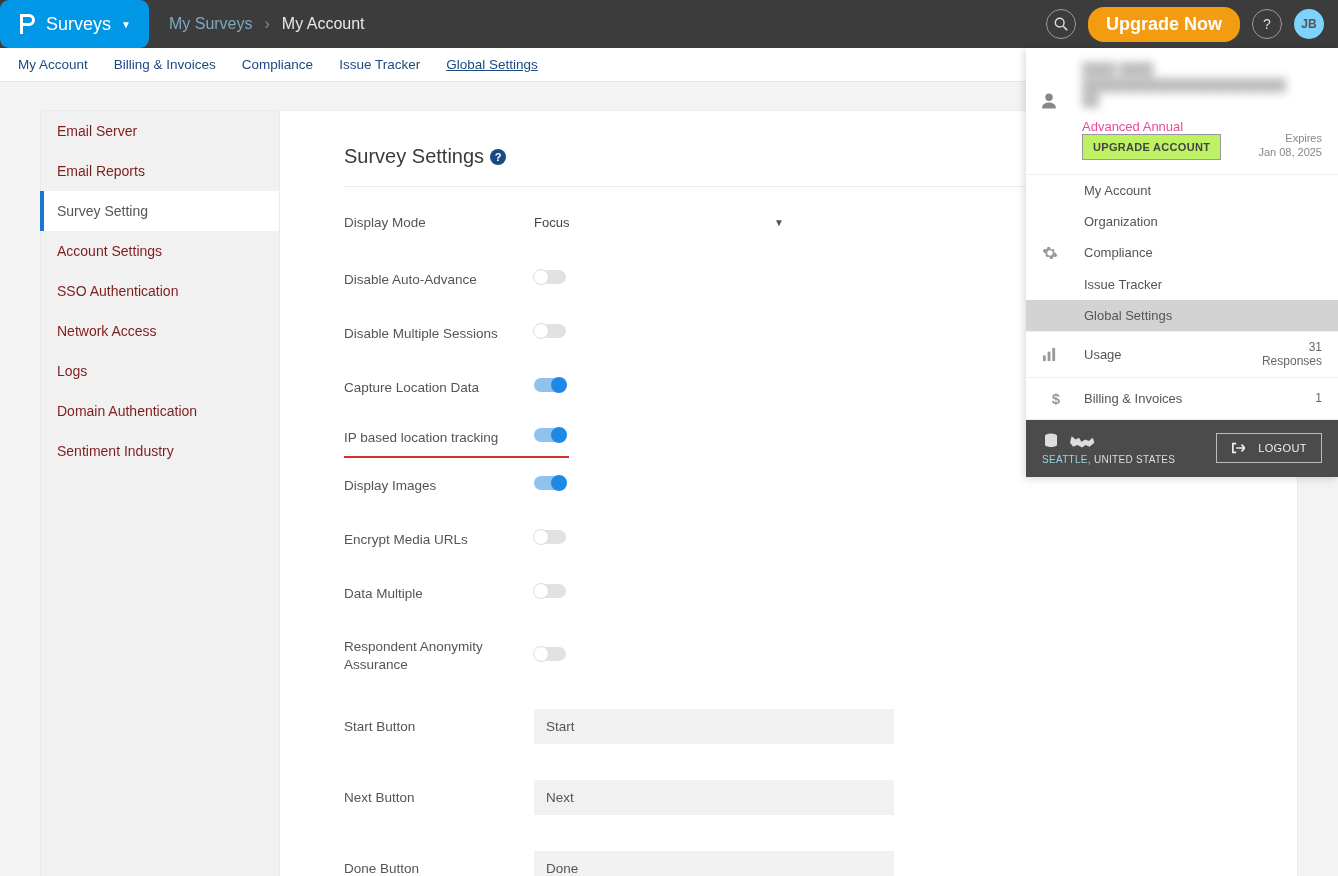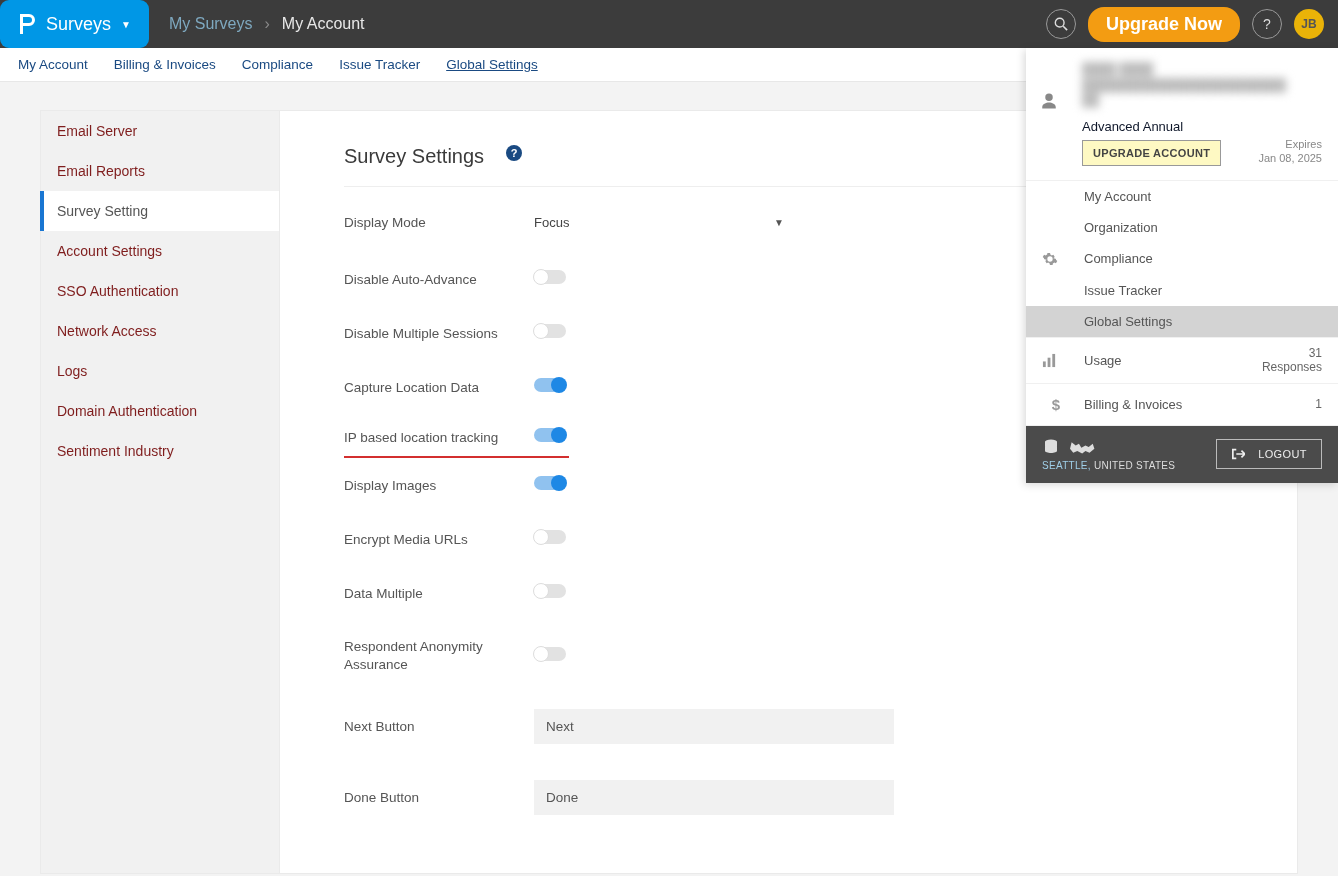--- a/index.html
+++ b/index.html
@@ -10,32 +10,32 @@
   .brand-logo{font-weight:bold;font-size:22px;color:#fff;}
   .brand-text{font-size:18px;color:#fff;}
   .brand-caret{font-size:10px;color:#fff;}
   .breadcrumbs{display:flex;align-items:center;padding-left:20px;font-size:16px;gap:12px;flex:1;}
   .breadcrumbs a{color:#7ea8bf;text-decoration:none;}
   .breadcrumbs .sep{color:#888;}
   .breadcrumbs .current{color:#e8e8e8;}
   .top-actions{display:flex;align-items:center;gap:12px;padding:0 14px;}
   .circle-btn{width:30px;height:30px;border-radius:50%;border:1px solid #999;display:flex;align-items:center;justify-content:center;color:#ddd;font-size:14px;background:transparent;cursor:pointer;}
   .upgrade-btn{background:#f39c12;color:#fff;border:none;border-radius:16px;padding:7px 18px;font-size:18px;font-weight:bold;cursor:pointer;}
-  .avatar{width:30px;height:30px;border-radius:50%;background:#eab308;color:#555;display:flex;align-items:center;justify-content:center;font-weight:bold;font-size:12px;}
+  .avatar{width:30px;height:30px;border-radius:50%;background:#7dd3fc;color:#555;display:flex;align-items:center;justify-content:center;font-weight:bold;font-size:12px;}
   
   .subnav{display:flex;align-items:center;background:#fff;height:34px;border-bottom:1px solid #e7e7e7;padding:0 6px;gap:2px;}
   .subnav a{color:#1a4a82;font-size:13.5px;padding:0 12px;line-height:34px;text-decoration:none;}
   .subnav a.active{text-decoration:underline;}
   
   .page{display:flex;padding:28px 40px 0 40px;gap:0;}
   .sidebar{width:240px;background:#f1f1f1;border:1px solid #eaeaea;}
   .sidebar .item{padding:12px 16px;font-size:14px;color:#7f1d1d;cursor:pointer;}
   .sidebar .item.active{background:#fff;border-left:4px solid #1976d2;margin-left:-1px;padding-left:13px;color:#555;}
   .main{flex:1;background:#fff;border:1px solid #eaeaea;border-left:none;padding:34px 50px 40px 64px;min-height:738px;}
-  .section-title{font-size:20px;font-weight:500;color:#3a3a3a;margin-bottom:18px;display:flex;align-items:flex-start;gap:22px;}
+  .section-title{font-size:20px;font-weight:500;color:#3a3a3a;margin-bottom:18px;display:flex;align-items:center;gap:6px;}
   .help-circle{display:inline-flex;width:16px;height:16px;border-radius:50%;background:#1a4a82;color:#fff;align-items:center;justify-content:center;font-size:11px;font-weight:bold;}
   .divider{border-top:1px solid #eee;margin-bottom:6px;}
   .form-row{display:flex;align-items:center;padding:18px 0;}
   .form-row .label{width:190px;font-size:13.5px;color:#555;}
   .form-row .control{width:360px;}
   .dropdown{display:flex;align-items:center;justify-content:space-between;width:250px;font-size:13px;color:#444;padding:4px 0;}
   .dropdown .caret{font-size:10px;color:#555;margin-left:auto;}
   .toggle{position:relative;width:32px;height:14px;border-radius:8px;display:inline-block;}
   .toggle .knob{position:absolute;width:16px;height:16px;border-radius:50%;top:-1px;}
   .toggle.off{background:#e2e2e2;}
@@ -44,22 +44,22 @@
   .toggle.on .knob{right:-1px;background:#1e88e5;}
   .highlight-row{border-bottom:2px solid #d32f2f;width:225px;}
   .text-input{width:360px;background:#f1f1f1;border:none;padding:10px 12px;font-size:13.5px;color:#555;}
   
   .account-panel{position:absolute;right:0;top:48px;width:312px;background:#fff;box-shadow:-2px 2px 8px rgba(0,0,0,0.15);z-index:50;}
   .ap-top{display:flex;padding:14px 16px 14px 14px;gap:14px;border-bottom:1px solid #f0f0f0;}
   .ap-top .user-ico{color:#888;font-size:18px;padding-top:30px;width:28px;text-align:center;}
   .ap-top .info{flex:1;}
   .blurred{filter:blur(4px);color:#bbb;font-size:12px;line-height:1.3;margin-bottom:10px;}
   .plan-row{display:flex;justify-content:space-between;align-items:flex-end;}
-  .plan-name{font-size:13px;color:#0f172a;margin-bottom:6px;}
-  .upgrade-acc{border:1px solid #999;background:#fef9c3;padding:6px 10px;font-size:11px;font-weight:bold;color:#444;letter-spacing:0.3px;cursor:pointer;}
+  .plan-name{font-size:13px;color:#ec4899;margin-bottom:0;}
+  .upgrade-acc{border:1px solid #999;background:#bef264;padding:6px 10px;font-size:11px;font-weight:bold;color:#444;letter-spacing:0.3px;cursor:pointer;}
   .expires{text-align:right;font-size:11px;color:#888;line-height:1.3;}
   .ap-section{border-bottom:1px solid #f0f0f0;}
   .ap-row{display:flex;align-items:center;padding:8px 16px;font-size:13px;color:#555;gap:14px;}
   .ap-row .ico-col{width:28px;text-align:center;color:#999;font-size:15px;}
   .ap-row.selectable{cursor:pointer;}
   .ap-row.active{background:#d3d3d3;}
   .ap-row .right-val{margin-left:auto;text-align:right;font-size:12px;color:#666;line-height:1.2;}
   .ap-footer{background:#4b4b4b;color:#ddd;padding:12px 16px;display:flex;align-items:center;justify-content:space-between;}
   .ap-footer .loc{font-size:10px;letter-spacing:0.3px;}
   .ap-footer .loc .city{color:#9fcfe8;text-align:center;}
@@ -174,20 +174,24 @@
     <div class="form-row">
       <div class="label">Data Multiple</div>
       <div class="control"><span class="toggle off"><span class="knob"></span></span></div>
     </div>
 
     <div class="form-row">
       <div class="label" style="line-height:1.3;">Respondent Anonymity Assurance</div>
       <div class="control"><span class="toggle off"><span class="knob"></span></span></div>
     </div>
 
+    <div class="form-row">
+      <div class="label">Start Button</div>
+      <div class="control"><input class="text-input" value="Start" style=""></div>
+    </div>
 
     <div class="form-row">
       <div class="label">Next Button</div>
       <div class="control"><input class="text-input" value="Next" style=""></div>
     </div>
 
     <div class="form-row">
       <div class="label">Done Button</div>
       <div class="control"><input class="text-input" value="Done" style=""></div>
     </div>

